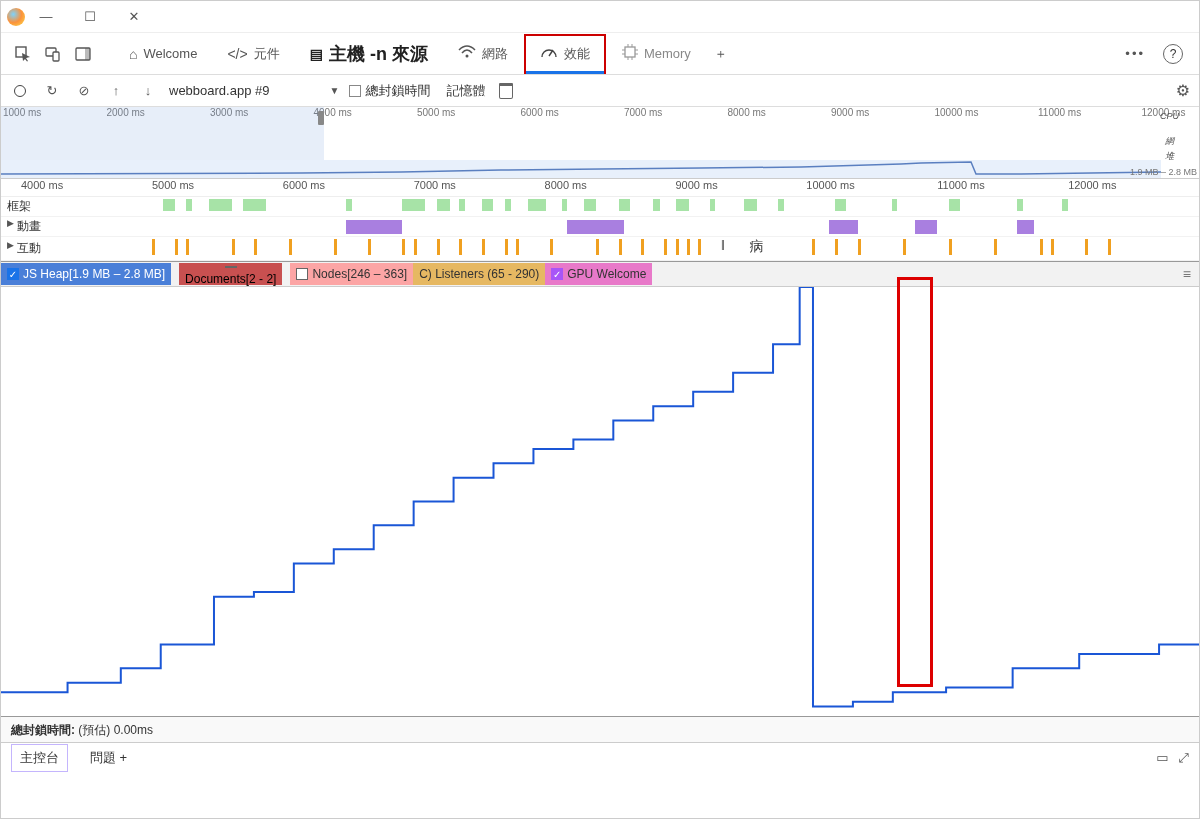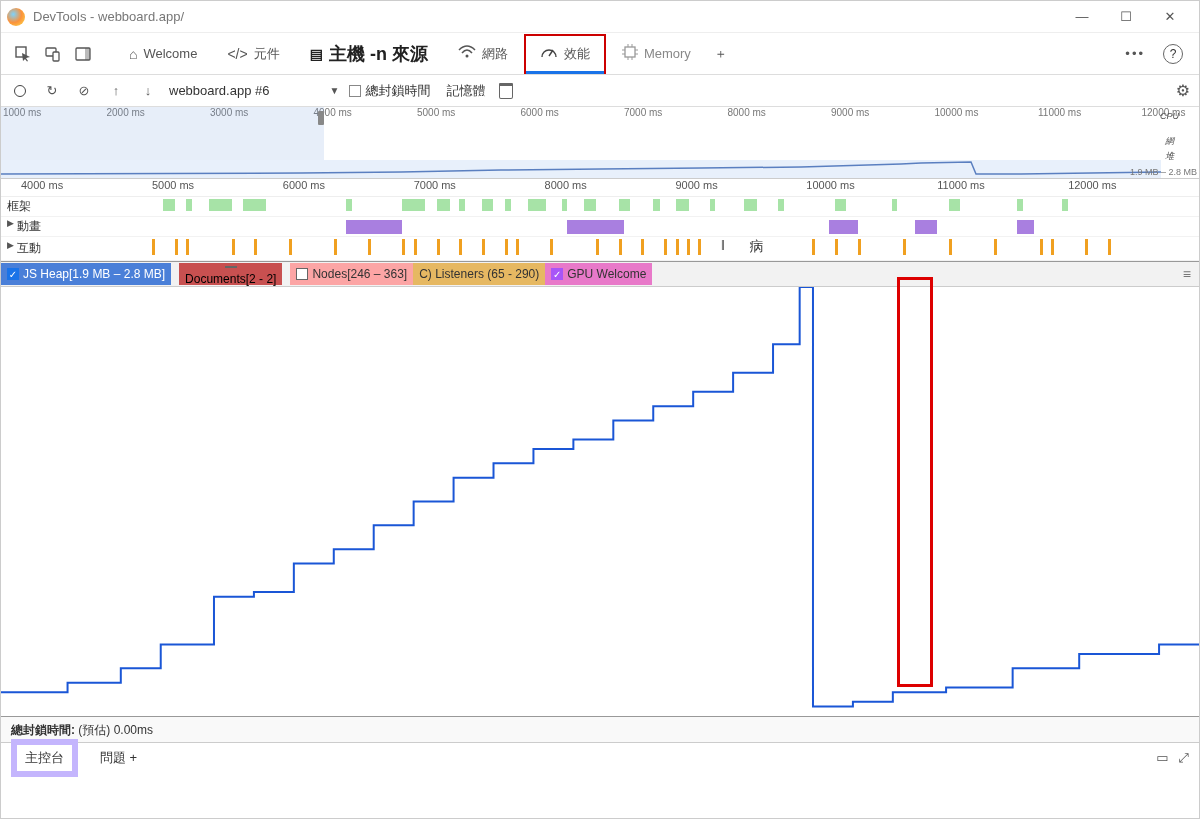--- a/index.html
+++ b/index.html
@@ -72,31 +72,30 @@
 
 .memchart { height: 430px; position: relative; background: #fff; border-bottom: 1px solid #999;}
 .memchart svg { width: 100%; height: 100%; }
 .red-box { position: absolute; border: 3px solid #d00; }
 
 
 .summary { height: 26px; border-bottom: 1px solid #ccc; padding: 5px 10px; font-size: 12px; background: #f9f9f9;}
 .summary b { font-weight: 600; }
 .footer { height: 30px; display: flex; align-items: center; padding: 0 10px; gap: 14px; font-size: 13px; }
 .ft-tab { padding: 4px 8px; }
-.ft-tab.active { border: 6px solid #c4b5fd; background: #fff; }
+.ft-tab.active { border: 1px solid #c4b5fd; background: #fff; }
 .ft-right { margin-left: auto; display: flex; gap: 10px; color: #555; }
 
 .tri { font-size: 9px; color: #555; }
 </style>
 </head>
 <body>
 
 <div class="titlebar">
   <div class="app-icon"></div>
-  <div class="title">DevTools - webboard.app/</div>
   <div class="win-controls">
     <div class="win-btn">—</div>
     <div class="win-btn">☐</div>
     <div class="win-btn">✕</div>
   </div>
 </div>
 
 <div class="tabbar">
   <div class="tool-icon">
       <svg width="16" height="16" viewBox="0 0 16 16">
@@ -171,21 +170,21 @@
 </div>
 
 <div class="toolbar">
   <div class="tb-ic">
       <div class="rec-dot"></div>
     </div>
   <div class="tb-ic">↻</div>
   <div class="tb-ic">⊘</div>
   <div class="tb-ic">↑</div>
   <div class="tb-ic">↓</div>
-  <span>webboard.app #6</span>
+  <span>webboard.app #9</span>
   <div style="width:40px"></div>
   <span style="font-size:10px;color:#555">▼</span>
   <label><span class="chkbox"></span><span>總封鎖時間</span></label>
   <label style="margin-left:6px"><span>記憶體</span></label>
   <div class="tb-ic">
       <div class="trash"></div>
     </div>
   <div class="gear">⚙</div>
 </div>
 

